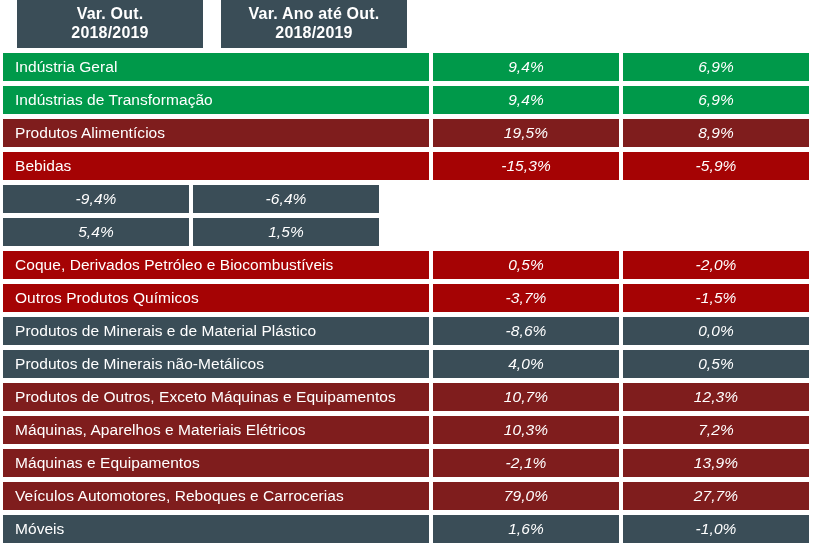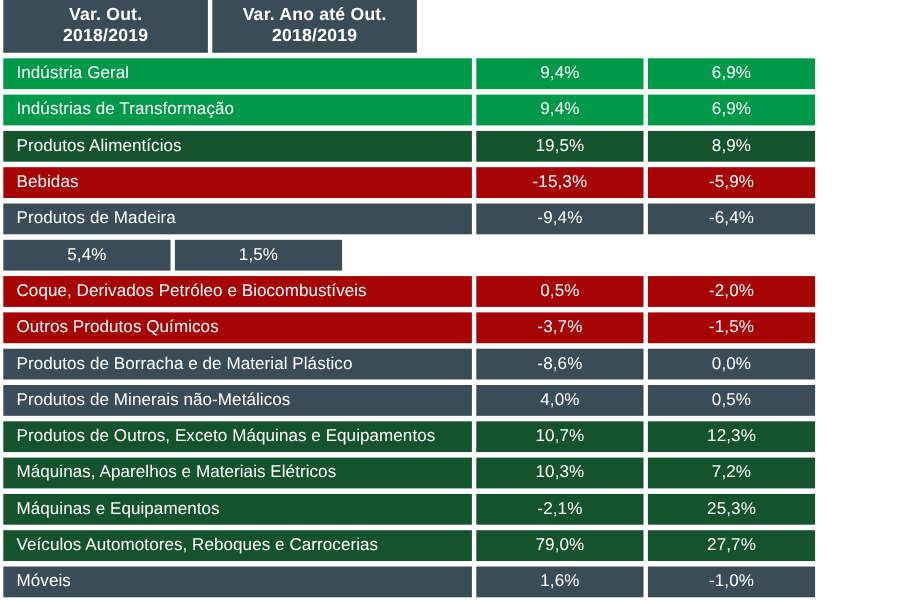--- a/index.html
+++ b/index.html
@@ -45,20 +45,21 @@
     width: 426px;
     justify-content: flex-start;
     padding-left: 22px;
     font-size: 19px;
     letter-spacing: 0.6px;
   }
   .th-col {
     width: 186px;
     font-size: 16px;
     line-height: 1.18;
+    margin-left: 14px;
   }
   .th-col span { display: block; }
 
   
   .tbody {
     padding-top: 5px;
     box-sizing: border-box;
   }
   .row {
     display: flex;
@@ -75,28 +76,29 @@
     color: #ffffff;
     font-size: 15.5px;
   }
   .cell-label {
     width: 426px;
     padding-left: 12px;
     justify-content: flex-start;
     letter-spacing: 0.05px;
   }
   .cell-val {
-    width: 152px;
+    width: 186px;
     justify-content: center;
     letter-spacing: 0.1px;
+    font-style: italic;
   }
 
   
   .c-green  { background: #00994a; }
-  .c-blue   { background: #14532d; text-align: center; }
+  .c-blue   { background: #7f1d1d; text-align: center; }
   .c-red    { background: #a50304; }
   .c-slate  { background: #3a4d57; }
 </style>
 </head>
 <body>
 
 <div class="table-wrap">
 
   <div class="thead">
     <div class="th th-col">
@@ -128,40 +130,39 @@
         <div class="cell cell-label c-blue">Produtos Alimentícios</div>
         <div class="cell cell-val c-blue">19,5%</div>
         <div class="cell cell-val c-blue">8,9%</div>
       </div>
       <div class="row">
         <div class="cell cell-label c-red">Bebidas</div>
         <div class="cell cell-val c-red">-15,3%</div>
         <div class="cell cell-val c-red">-5,9%</div>
       </div>
       <div class="row">
-        <div class="cell cell-label c-slate">Produtos de Madeira</div>
         <div class="cell cell-val c-slate">-9,4%</div>
         <div class="cell cell-val c-slate">-6,4%</div>
       </div>
       <div class="row">
         <div class="cell cell-val c-slate">5,4%</div>
         <div class="cell cell-val c-slate">1,5%</div>
       </div>
       <div class="row">
         <div class="cell cell-label c-red">Coque, Derivados Petróleo e Biocombustíveis</div>
         <div class="cell cell-val c-red">0,5%</div>
         <div class="cell cell-val c-red">-2,0%</div>
       </div>
       <div class="row">
         <div class="cell cell-label c-red">Outros Produtos Químicos</div>
         <div class="cell cell-val c-red">-3,7%</div>
         <div class="cell cell-val c-red">-1,5%</div>
       </div>
       <div class="row">
-        <div class="cell cell-label c-slate">Produtos de Borracha e de Material Plástico</div>
+        <div class="cell cell-label c-slate">Produtos de Minerais e de Material Plástico</div>
         <div class="cell cell-val c-slate">-8,6%</div>
         <div class="cell cell-val c-slate">0,0%</div>
       </div>
       <div class="row">
         <div class="cell cell-label c-slate">Produtos de Minerais não-Metálicos</div>
         <div class="cell cell-val c-slate">4,0%</div>
         <div class="cell cell-val c-slate">0,5%</div>
       </div>
       <div class="row">
         <div class="cell cell-label c-blue">Produtos de Outros, Exceto Máquinas e Equipamentos</div>
@@ -169,21 +170,21 @@
         <div class="cell cell-val c-blue">12,3%</div>
       </div>
       <div class="row">
         <div class="cell cell-label c-blue">Máquinas, Aparelhos e Materiais Elétricos</div>
         <div class="cell cell-val c-blue">10,3%</div>
         <div class="cell cell-val c-blue">7,2%</div>
       </div>
       <div class="row">
         <div class="cell cell-label c-blue">Máquinas e Equipamentos</div>
         <div class="cell cell-val c-blue">-2,1%</div>
-        <div class="cell cell-val c-blue">25,3%</div>
+        <div class="cell cell-val c-blue">13,9%</div>
       </div>
       <div class="row">
         <div class="cell cell-label c-blue">Veículos Automotores, Reboques e Carrocerias</div>
         <div class="cell cell-val c-blue">79,0%</div>
         <div class="cell cell-val c-blue">27,7%</div>
       </div>
       <div class="row">
         <div class="cell cell-label c-slate">Móveis</div>
         <div class="cell cell-val c-slate">1,6%</div>
         <div class="cell cell-val c-slate">-1,0%</div>

